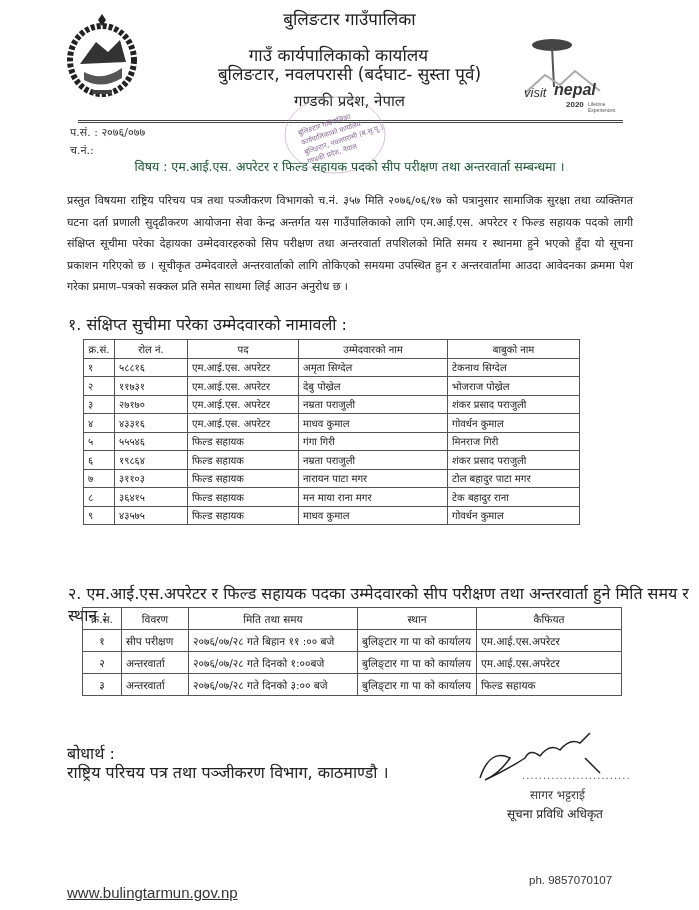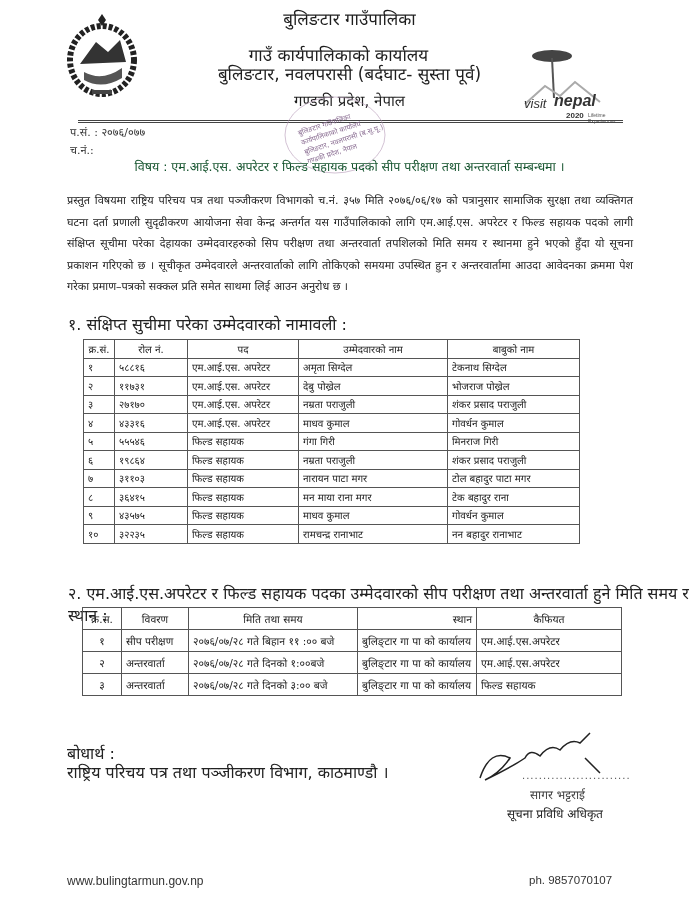--- a/index.html
+++ b/index.html
@@ -5,34 +5,34 @@
   html, body { margin: 0; padding: 0; }
   body {
     width: 699px; height: 910px; background: #ffffff; position: relative; overflow: hidden;
     font-family: "DejaVu Sans", sans-serif; color: #222;
   }
   .abs { position: absolute; }
   .header-line { text-align: center; font-size: 17px; line-height: 22px; color: #1e1e1e; white-space: nowrap; }
   .emblem {
     left: 62px; top: 12px; width: 80px; height: 88px;
   }
-  .visit-logo { left: 520px; top: 36px; width: 110px; height: 95px; }
+  .visit-logo { left: 520px; top: 25px; width: 110px; height: 95px; }
   .rule { left: 78px; top: 120px; width: 545px; height: 0; border-top: 3px double #444; }
   .meta { font-size: 11px; color: #333; text-align: right; }
   .subject { left: 0; width: 699px; top: 158px; text-align: center; font-size: 12.5px; color: #14532d; }
   .para { left: 67px; top: 190px; width: 566px; font-size: 11px; line-height: 21.5px; text-align: justify; color: #222; }
   .sec-head { font-size: 16px; color: #222; }
   table { border-collapse: collapse; font-size: 10px; color: #222; }
   td, th { border: 1px solid #555; padding: 0 4px; height: 17.5px; font-weight: normal; white-space: nowrap; }
   th { text-align: center; }
   .t1 { left: 83px; top: 339px; width: 497px; }
   .t2 { left: 82px; top: 607px; width: 540px; }
   .t2 td, .t2 th { height: 21px; font-size: 10.5px; }
   .center { text-align: center; }
-  .footer-link { font-size: 12px; color: #333; font-family: "Liberation Sans", sans-serif; }
+  .footer-link { font-size: 15px; color: #333; text-decoration: underline; font-family: "Liberation Sans", sans-serif; margin-top: 10px; }
   .phone { font-size: 11.5px; color: #333; font-family: "Liberation Sans", sans-serif; }
   .stamp { left: 283px; top: 95px; width: 105px; height: 80px; }
   .sig { left: 470px; top: 728px; width: 150px; height: 60px; }
 </style>
 </head>
 <body>
 
 <div class="abs emblem">
   <svg width="80" height="88" viewBox="0 0 80 88">
     <ellipse cx="40" cy="48" rx="32" ry="34" fill="none" stroke="#222" stroke-width="6" stroke-dasharray="4 2"></ellipse>
@@ -149,38 +149,31 @@
       <td>मन माया राना मगर</td>
       <td>टेक बहादुर राना</td>
     </tr>
     <tr>
       <td>९</td>
       <td>४३५७५</td>
       <td>फिल्ड सहायक</td>
       <td>माधव कुमाल</td>
       <td>गोवर्धन कुमाल</td>
     </tr>
-    <tr>
-      <td>१०</td>
-      <td>३२२३५</td>
-      <td>फिल्ड सहायक</td>
-      <td>रामचन्द्र रानाभाट</td>
-      <td>नन बहादुर रानाभाट</td>
-    </tr>
   </tbody>
 </table>
 
 <div class="abs sec-head" style="left:68px;top:582px;">२. एम.आई.एस.अपरेटर र फिल्ड सहायक पदका उम्मेदवारको सीप परीक्षण तथा अन्तरवार्ता हुने मिति समय र स्थान :</div>
 <table class="abs t2">
   <thead>
     <tr>
       <th style="width:30px;">क्र.स.</th>
       <th style="width:58px;">विवरण</th>
       <th style="width:160px;">मिति तथा समय</th>
-      <th style="width:110px;text-align:right;">स्थान</th>
+      <th style="width:110px;">स्थान</th>
       <th>कैफियत</th>
     </tr>
   </thead>
   <tbody>
     <tr>
       <td class="center">१</td>
       <td>सीप परीक्षण</td>
       <td>२०७६/०७/२८ गते बिहान ११ :०० बजे</td>
       <td>बुलिङ्टार गा पा को कार्यालय</td>
       <td>एम.आई.एस.अपरेटर</td>

